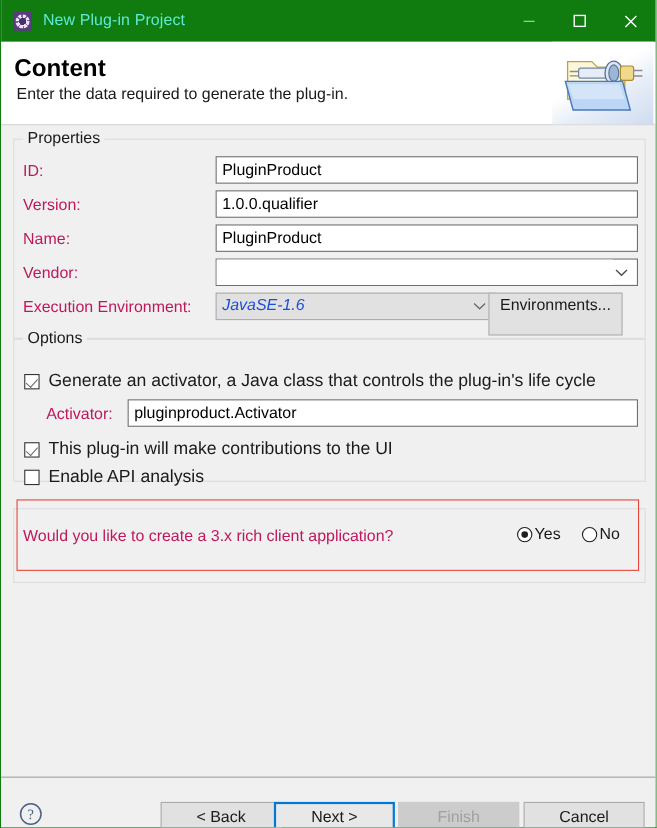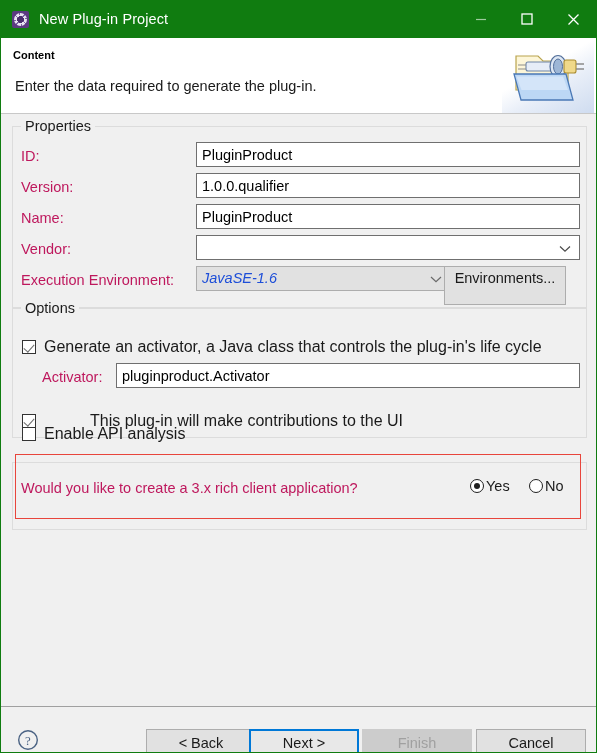--- a/index.html
+++ b/index.html
@@ -49,21 +49,21 @@
     background:
       radial-gradient(circle at 50% 50%, #4b2f6d 0 3.2px, transparent 3.3px),
       conic-gradient(#e9e4f2 0 9%, #7d63a3 9% 12.5%, #e9e4f2 12.5% 21.5%,
                      #7d63a3 21.5% 25%, #e9e4f2 25% 34%, #7d63a3 34% 37.5%,
                      #e9e4f2 37.5% 46.5%, #7d63a3 46.5% 50%, #e9e4f2 50% 59%,
                      #7d63a3 59% 62.5%, #e9e4f2 62.5% 71.5%, #7d63a3 71.5% 75%,
                      #e9e4f2 75% 84%, #7d63a3 84% 87.5%, #e9e4f2 87.5% 96.5%,
                      #7d63a3 96.5% 100%);
   }
   .tb-title {
-    color: #ffffff;
+    color: #5eead4;
     font-size: 14.5px;
     letter-spacing: .1px;
     white-space: nowrap;
   }
   .tb-controls {
     position: absolute;
     top: 0; right: 0;
     height: 38px;
     display: flex;
   }
@@ -76,21 +76,21 @@
   
   .header {
     position: relative;
     height: 76px;
     background: #ffffff;
     border-bottom: 1px solid #c8c8c8;
   }
   .header-title {
     position: absolute;
     left: 12px; top: 11px;
-    font-size: 11px;
+    font-size: 22px;
     font-weight: bold;
     color: #000000;
   }
   .header-sub {
     position: absolute;
     left: 14px; top: 40px;
     font-size: 14.5px;
     color: #1a1a1a;
   }
   .header-art {
@@ -346,21 +346,21 @@
     </div>
 
     <div class="cbrow" style="left:21px; top:224px;">
       <span class="cbox checked"></span>
       <span class="cblabel">Generate an activator, a Java class that controls the plug-in's life cycle</span>
     </div>
 
     <div class="row-label" style="left:41px; top:255px;">Activator:</div>
     <input class="txt" style="left: 115px; top: 249px; width: 464px;" value="pluginproduct.Activator">
 
-    <div class="cbrow" style="left:21px; top:298px;gap:46px;">
+    <div class="cbrow" style="left:21px; top:286px;">
       <span class="cbox checked"></span>
       <span class="cblabel">This plug-in will make contributions to the UI</span>
     </div>
 
     <div class="cbrow" style="left:21px; top:311px;">
       <span class="cbox"></span>
       <span class="cblabel">Enable API analysis</span>
     </div>
 
     <div class="group" id="grp-rcp"></div>

